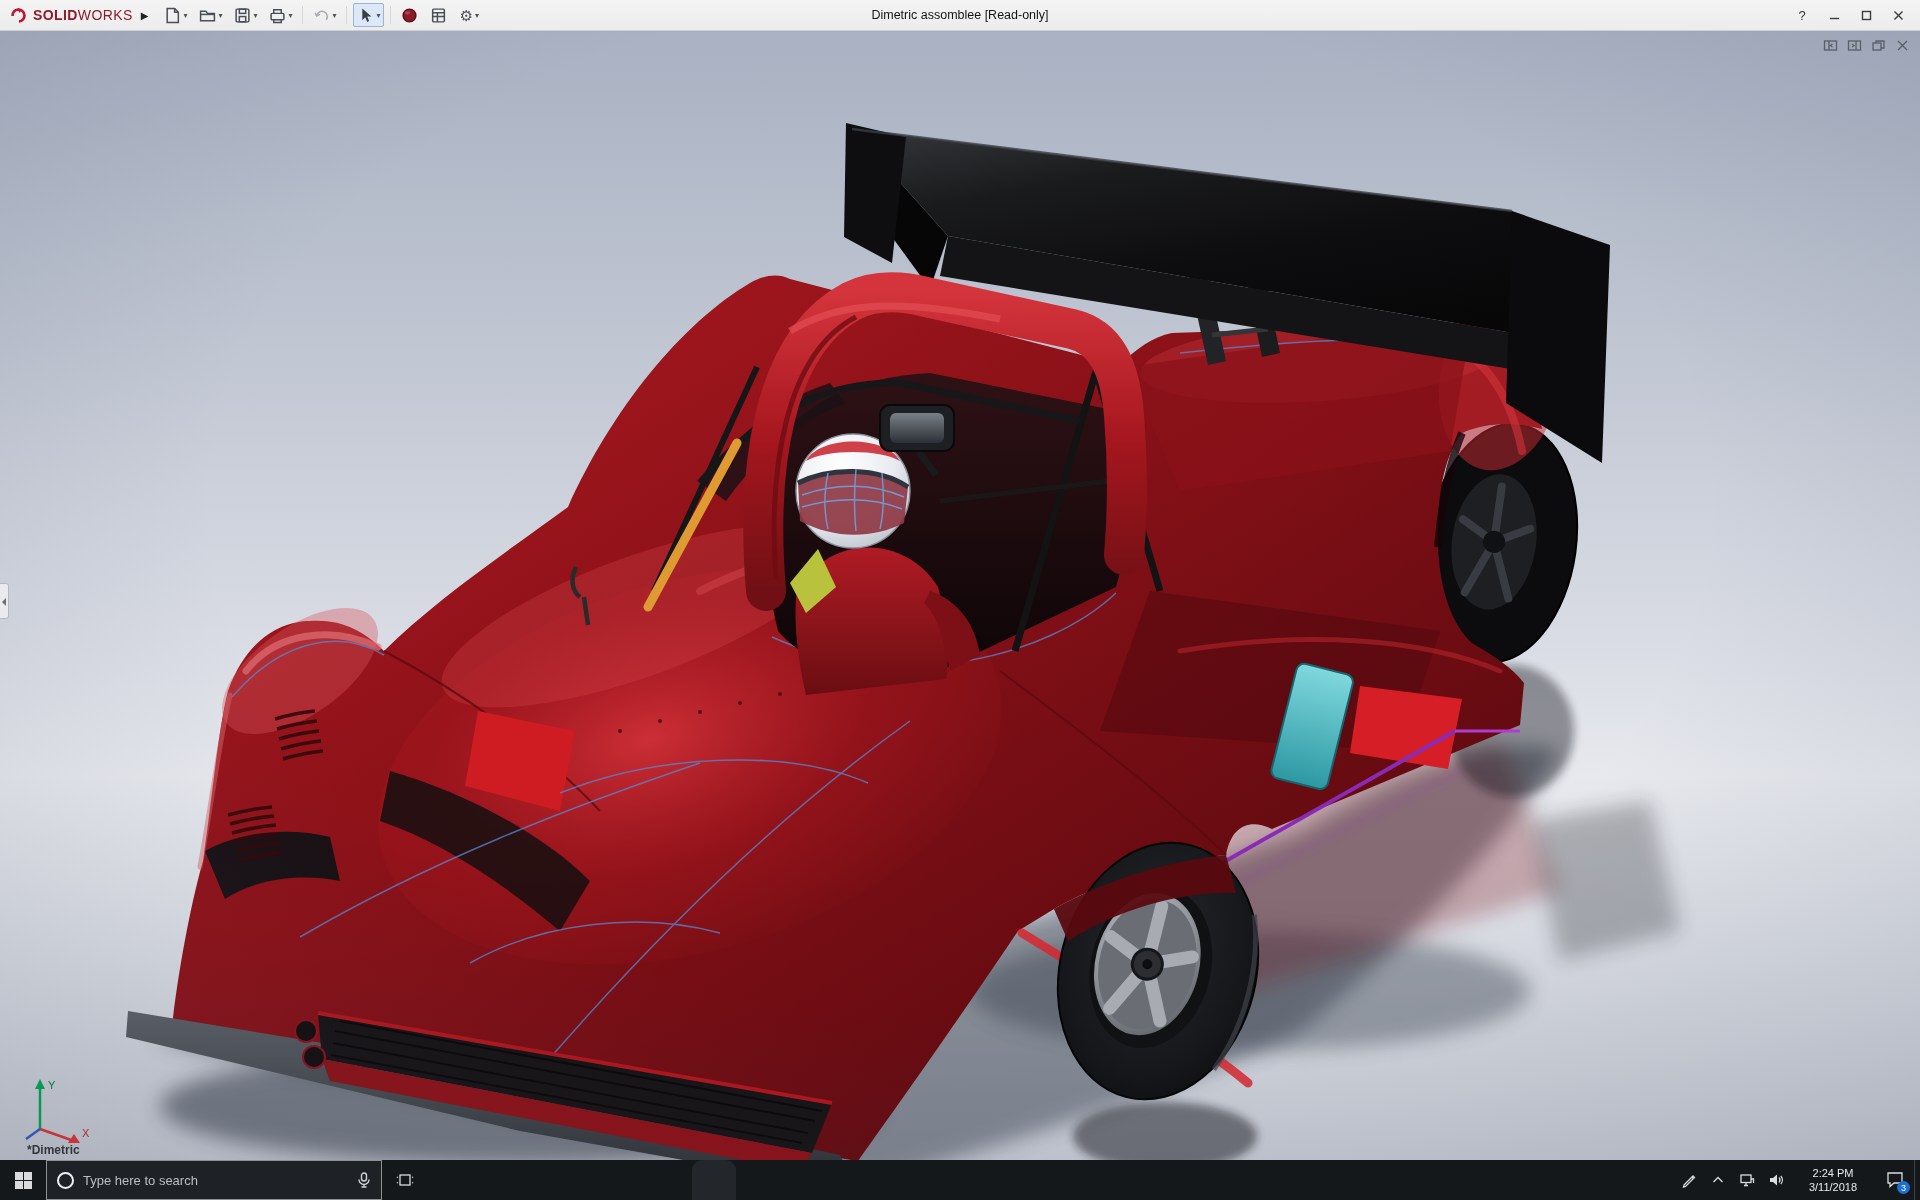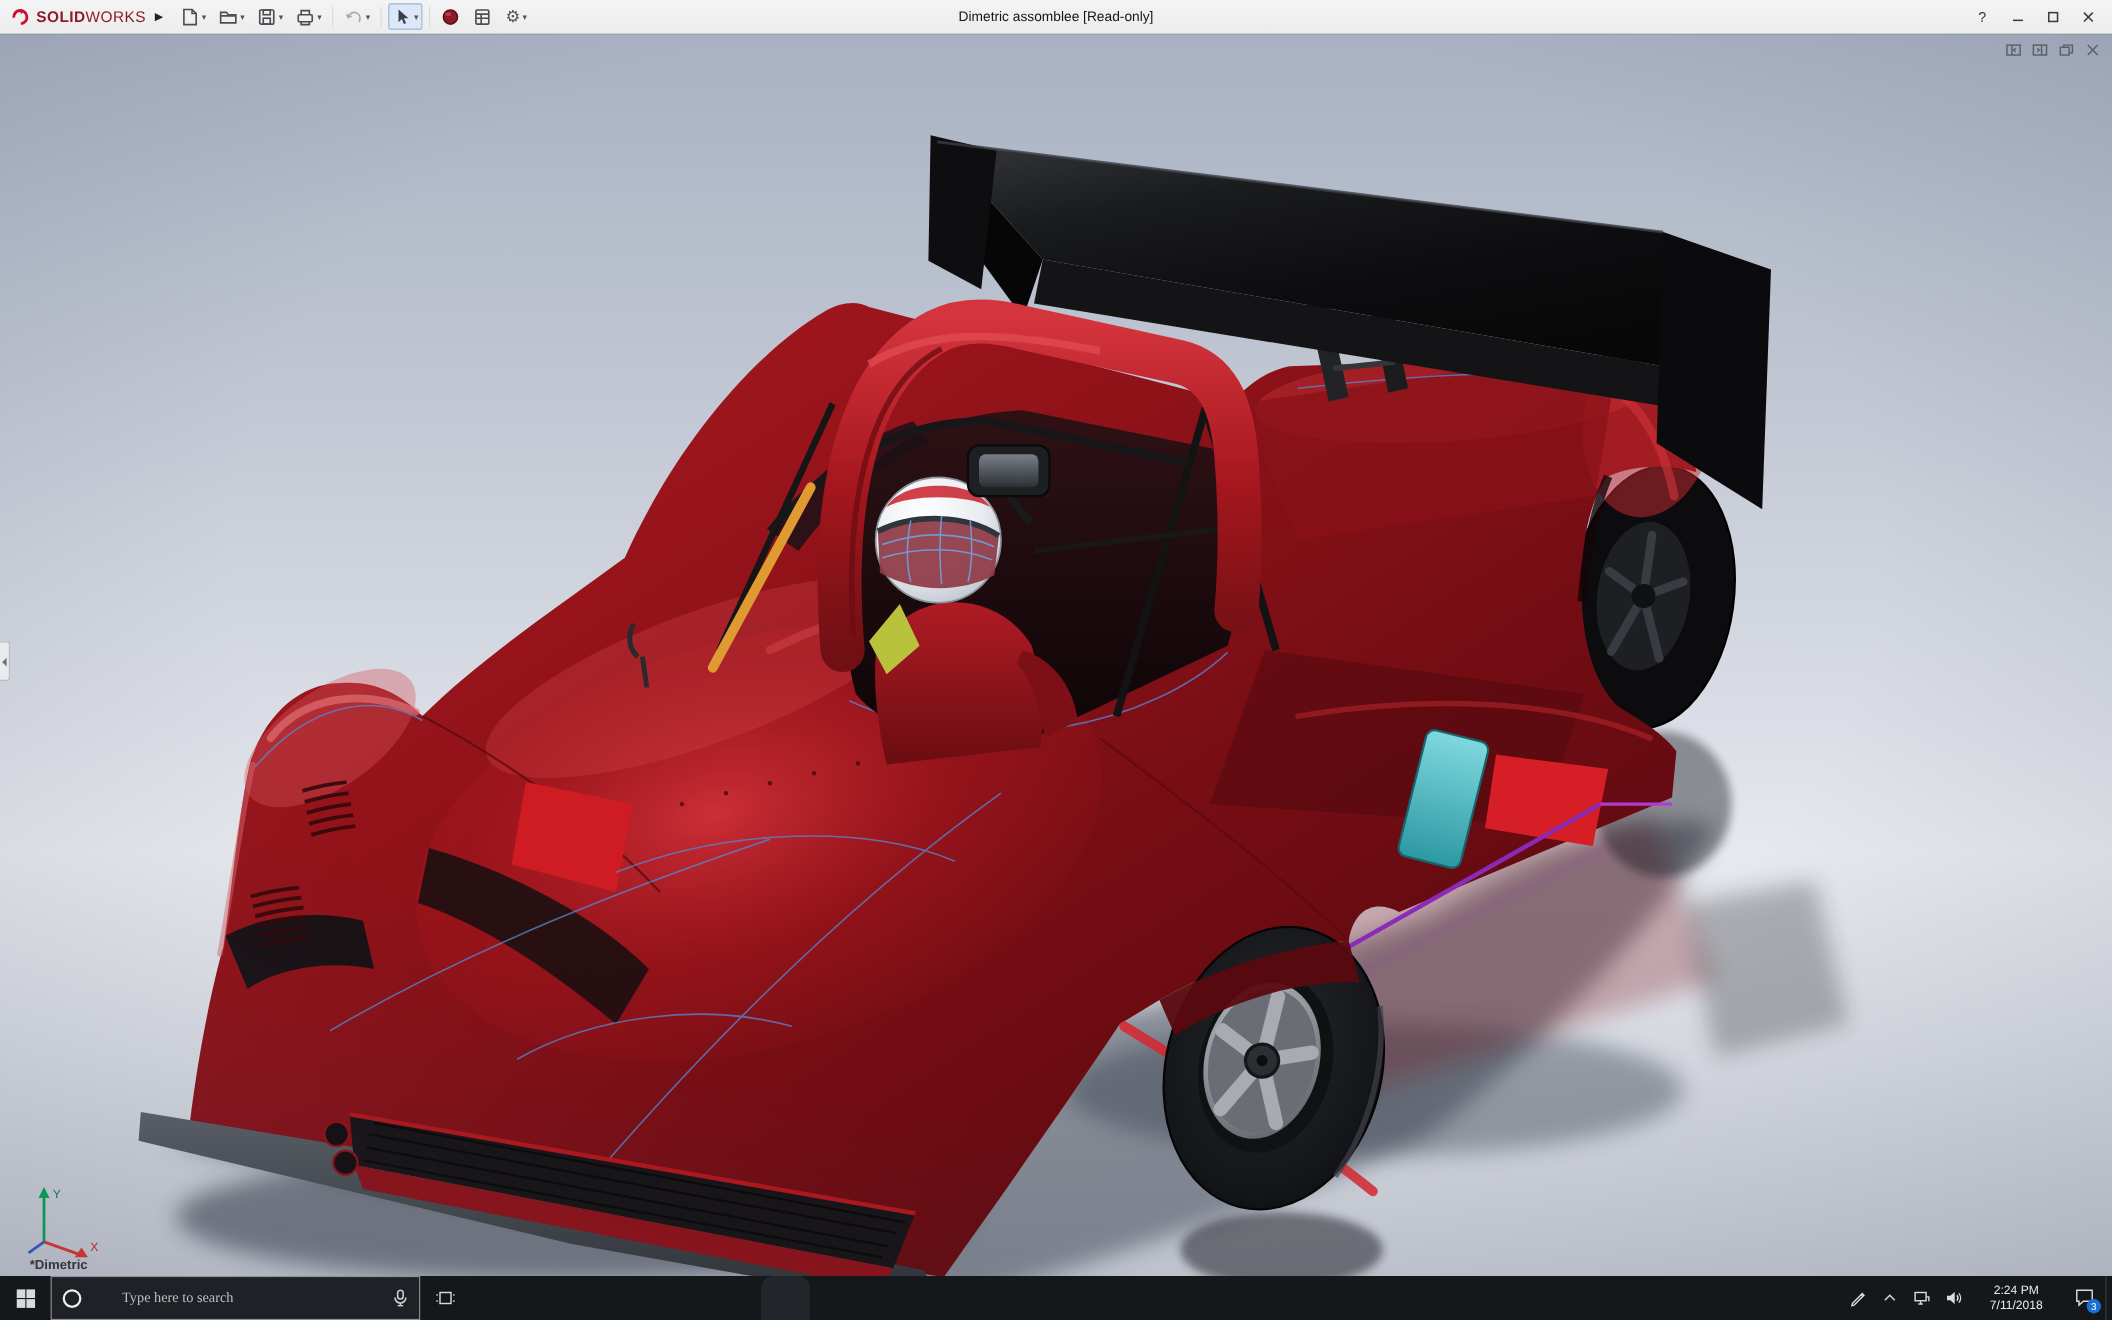--- a/index.html
+++ b/index.html
@@ -48,21 +48,21 @@
 
   
   .taskbar { height:40px; background:#15181b; display:flex; align-items:stretch; flex:0 0 auto;
              color:#dfe1e3; }
   .tb-btn { width:46px; display:flex; align-items:center; justify-content:center; }
   .tb-btn.app { width:44px; }
   .search-box { width:336px; border:1px solid #8f9193; background:#1e2226; display:flex;
                 align-items:center; gap:9px; padding:0 10px; }
   .cortana-ring { width:17px; height:17px; border:2px solid #eef0f2; border-radius:50%; flex:0 0 auto; }
   .search-input { flex:1; background:transparent; border:none; outline:none; color:#c4b5fd;
-                  font-size:13px; font-family:Liberation Serif, serif;margin-left:28px; }
+                  font-size:13px; font-family:Liberation Sans, sans-serif; }
   .search-input::placeholder { color:#bcbfc2; }
   .tray { margin-left:auto; display:flex; align-items:stretch; }
   .tray-btn { width:29px; display:flex; align-items:center; justify-content:center; }
   .tray-btn svg { width:16px; height:16px; stroke:#dadcde; fill:none; stroke-width:1.3; }
   .clock { width:86px; display:flex; flex-direction:column; justify-content:center;
            align-items:center; font-size:11px; line-height:1.3; color:#e8eaec; }
   .tb-btn.active-app { box-shadow:inset 0 -2px 0 #6cb2e8; background:#23272b; }
   .action-center { position:relative; width:38px; display:flex; align-items:center; justify-content:center; }
   .ac-badge { position:absolute; right:4px; bottom:6px; min-width:13px; height:13px; border-radius:7px;
               background:#1a6fd4; color:#fff; font-size:9px; display:flex; align-items:center;
@@ -528,21 +528,21 @@
           </svg>
       </div>
       <div class="tray-btn">
         <svg viewBox="0 0 16 16">
             <path d="M2,6 h3 l4,-3.5 v11 L5,10 H2 z" fill="#dadcde" stroke="none"></path>
             <path d="M11,5.5 a4,4 0 0 1 0,5 M12.8,3.8 a6.5,6.5 0 0 1 0,8.4"></path>
           </svg>
       </div>
       <div class="clock">
         <div>2:24 PM</div>
-        <div>7/11/2018</div>
+        <div>3/11/2018</div>
       </div>
       <div class="action-center">
         <svg width="18" height="18" viewBox="0 0 18 18" fill="none" stroke="#dadcde" stroke-width="1.3">
           <path d="M2,2 h14 v10 h-8 l-4,3.5 v-3.5 h-2 z"></path>
         </svg>
         <span class="ac-badge">3</span>
       </div>
       <div class="show-desktop"></div>
     </div>
   </div>

